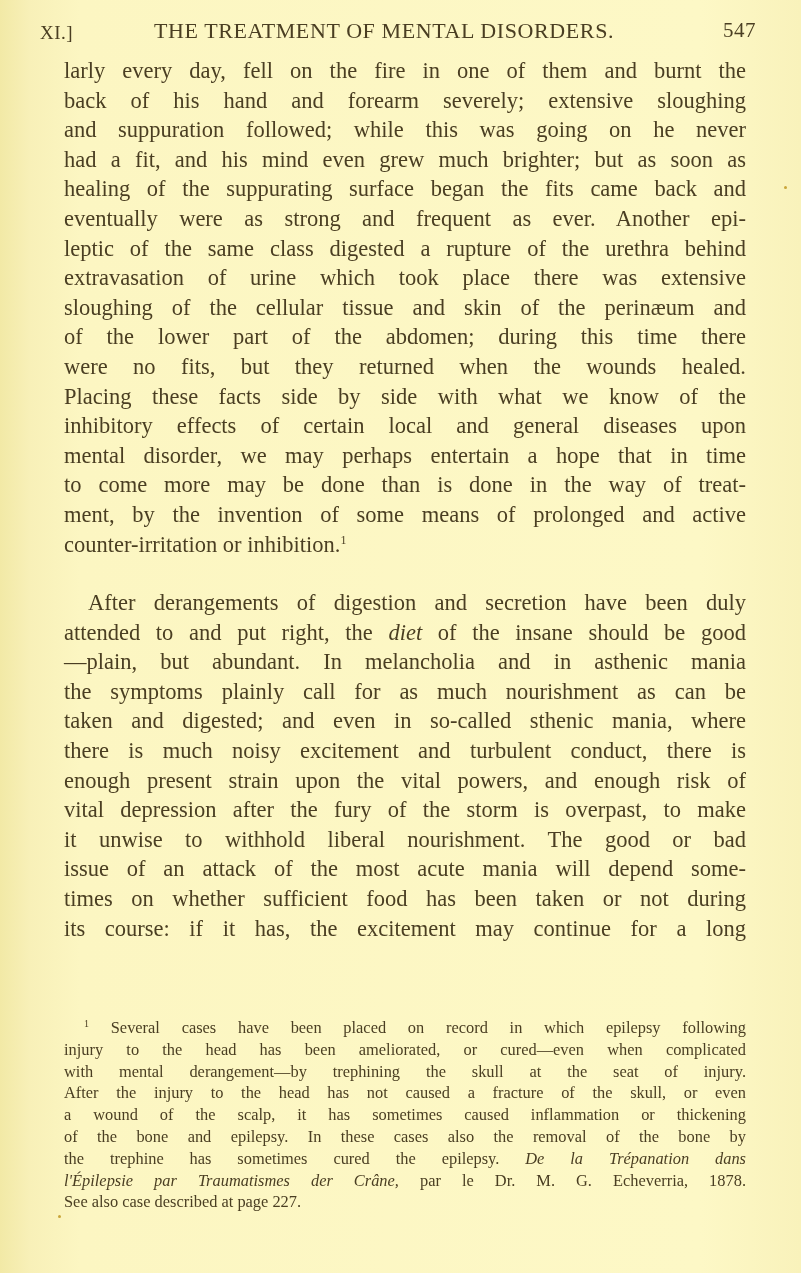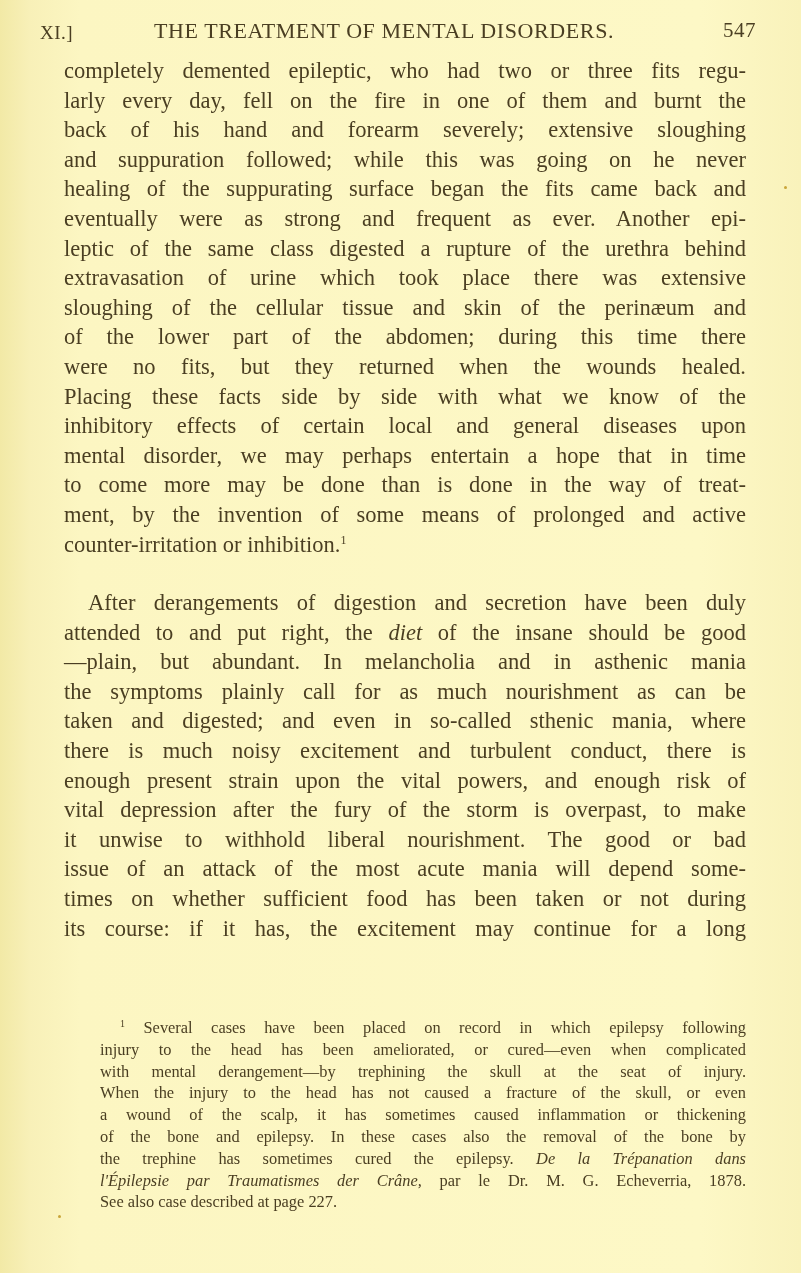--- a/index.html
+++ b/index.html
@@ -79,21 +79,20 @@
       width: 682px;
     }
     .fn-line {
       display: block;
       height: 21.8px;
       line-height: 21.8px;
       font-size: 16.4px;
       text-align: justify;
       text-align-last: justify;
       white-space: nowrap;
-      margin-left: 36px;
     }
     .fn-line.last { text-align-last: left; }
     .fn-line.indent { padding-left: 20px; }
     sup {
       font-size: 12px;
       line-height: 0;
       vertical-align: 8px;
     }
     .fn-line sup { font-size: 10px; vertical-align: 6px; }
     em { font-style: italic; }
@@ -109,24 +108,24 @@
 
 <div class="page">
 
   <div class="running-head">
     <span class="rh-chapter">XI.]</span>
     <span class="rh-title">THE TREATMENT OF MENTAL DISORDERS.</span>
     <span class="rh-page">547</span>
   </div>
 
   <div class="body-text">
-    <span class="line">completely demented epileptic, who had two or three fits regu-</span>
     <span class="line">larly every day, fell on the fire in one of them and burnt the</span>
     <span class="line">back of his hand and forearm severely; extensive sloughing</span>
     <span class="line">and suppuration followed; while this was going on he never</span>
+    <span class="line">had a fit, and his mind even grew much brighter; but as soon as</span>
     <span class="line">healing of the suppurating surface began the fits came back and</span>
     <span class="line">eventually were as strong and frequent as ever.  Another epi-</span>
     <span class="line">leptic of the same class digested a rupture of the urethra behind</span>
     <span class="line">extravasation of urine which took place there was extensive</span>
     <span class="line">sloughing of the cellular tissue and skin of the perinæum and</span>
     <span class="line">of the lower part of the abdomen; during this time there</span>
     <span class="line">were no fits, but they returned when the wounds healed.</span>
     <span class="line">Placing these facts side by side with what we know of the</span>
     <span class="line">inhibitory effects of certain local and general diseases upon</span>
     <span class="line">mental disorder, we may perhaps entertain a hope that in time</span>
@@ -145,21 +144,21 @@
     <span class="line">it unwise to withhold liberal nourishment.  The good or bad</span>
     <span class="line">issue of an attack of the most acute mania will depend some-</span>
     <span class="line">times on whether sufficient food has been taken or not during</span>
     <span class="line">its course: if it has, the excitement may continue for a long</span>
   </div>
 
   <div class="fn-block">
     <span class="fn-line indent"><sup>1</sup> <span>Several cases have been placed on record in which epilepsy following</span></span>
     <span class="fn-line">injury to the head has been ameliorated, or cured—even when complicated</span>
     <span class="fn-line">with mental derangement—by trephining the skull at the seat of injury.</span>
-    <span class="fn-line">When the injury to the head has not caused a fracture of the skull, or even</span>
+    <span class="fn-line">After the injury to the head has not caused a fracture of the skull, or even</span>
     <span class="fn-line">a wound of the scalp, it has sometimes caused inflammation or thickening</span>
     <span class="fn-line">of the bone and epilepsy.  In these cases also the removal of the bone by</span>
     <span class="fn-line"><span>the trephine has sometimes cured the epilepsy.  </span><em>De la Trépanation dans</em></span>
     <span class="fn-line"><em>l'Épilepsie par Traumatismes der Crâne,</em><span> par le Dr. M. G. Echeverria, 1878.</span></span>
     <span class="fn-line last">See also case described at page 227.</span>
   </div>
 
   <div class="speck" style="left:784px; top:186px;"></div>
   <div class="speck" style="left:58px; top:1215px;"></div>
 </div>

